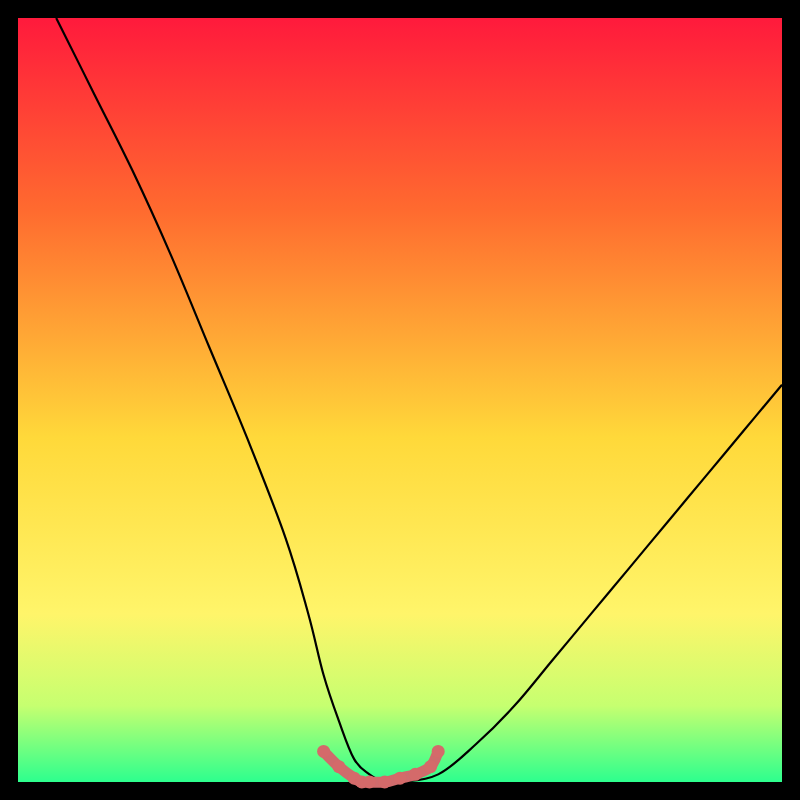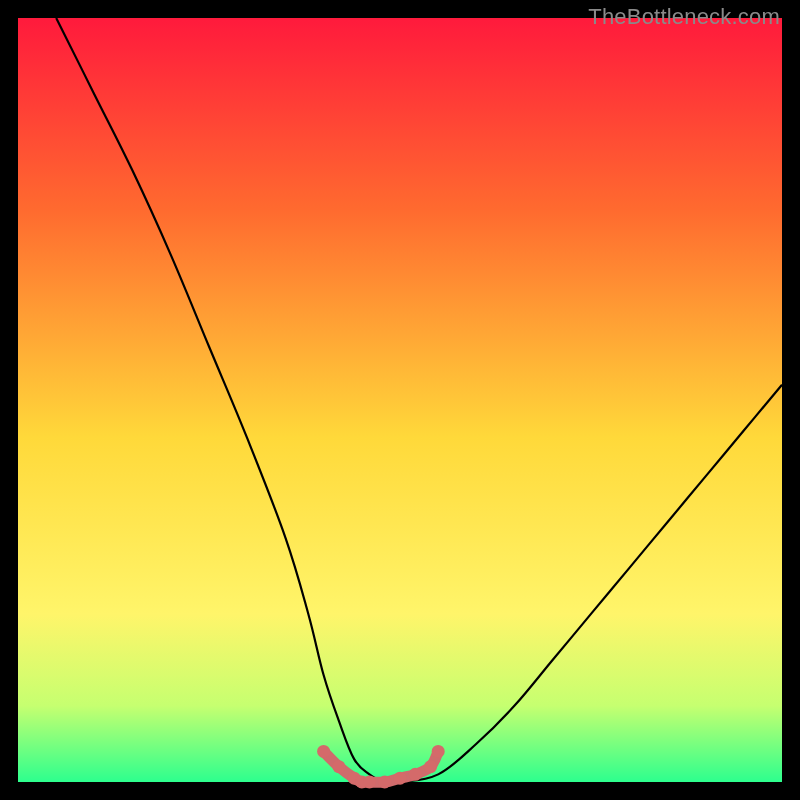--- a/index.html
+++ b/index.html
@@ -55,14 +55,13 @@
         <circle cx="354.16" cy="778.18" r="6.5" fill="#d46a6a"></circle>
         <circle cx="361.8" cy="782" r="6.5" fill="#d46a6a"></circle>
         <circle cx="369.44" cy="782" r="6.5" fill="#d46a6a"></circle>
         <circle cx="384.71999999999997" cy="782" r="6.5" fill="#d46a6a"></circle>
         <circle cx="400" cy="778.18" r="6.5" fill="#d46a6a"></circle>
         <circle cx="415.28000000000003" cy="774.36" r="6.5" fill="#d46a6a"></circle>
         <circle cx="430.56" cy="766.72" r="6.5" fill="#d46a6a"></circle>
         <circle cx="438.20000000000005" cy="751.4399999999999" r="6.5" fill="#d46a6a"></circle>
       </g>
   </svg>
-  <div class="watermark">TheBottleneck.com</div>
 </div>
 
 </body></html>

